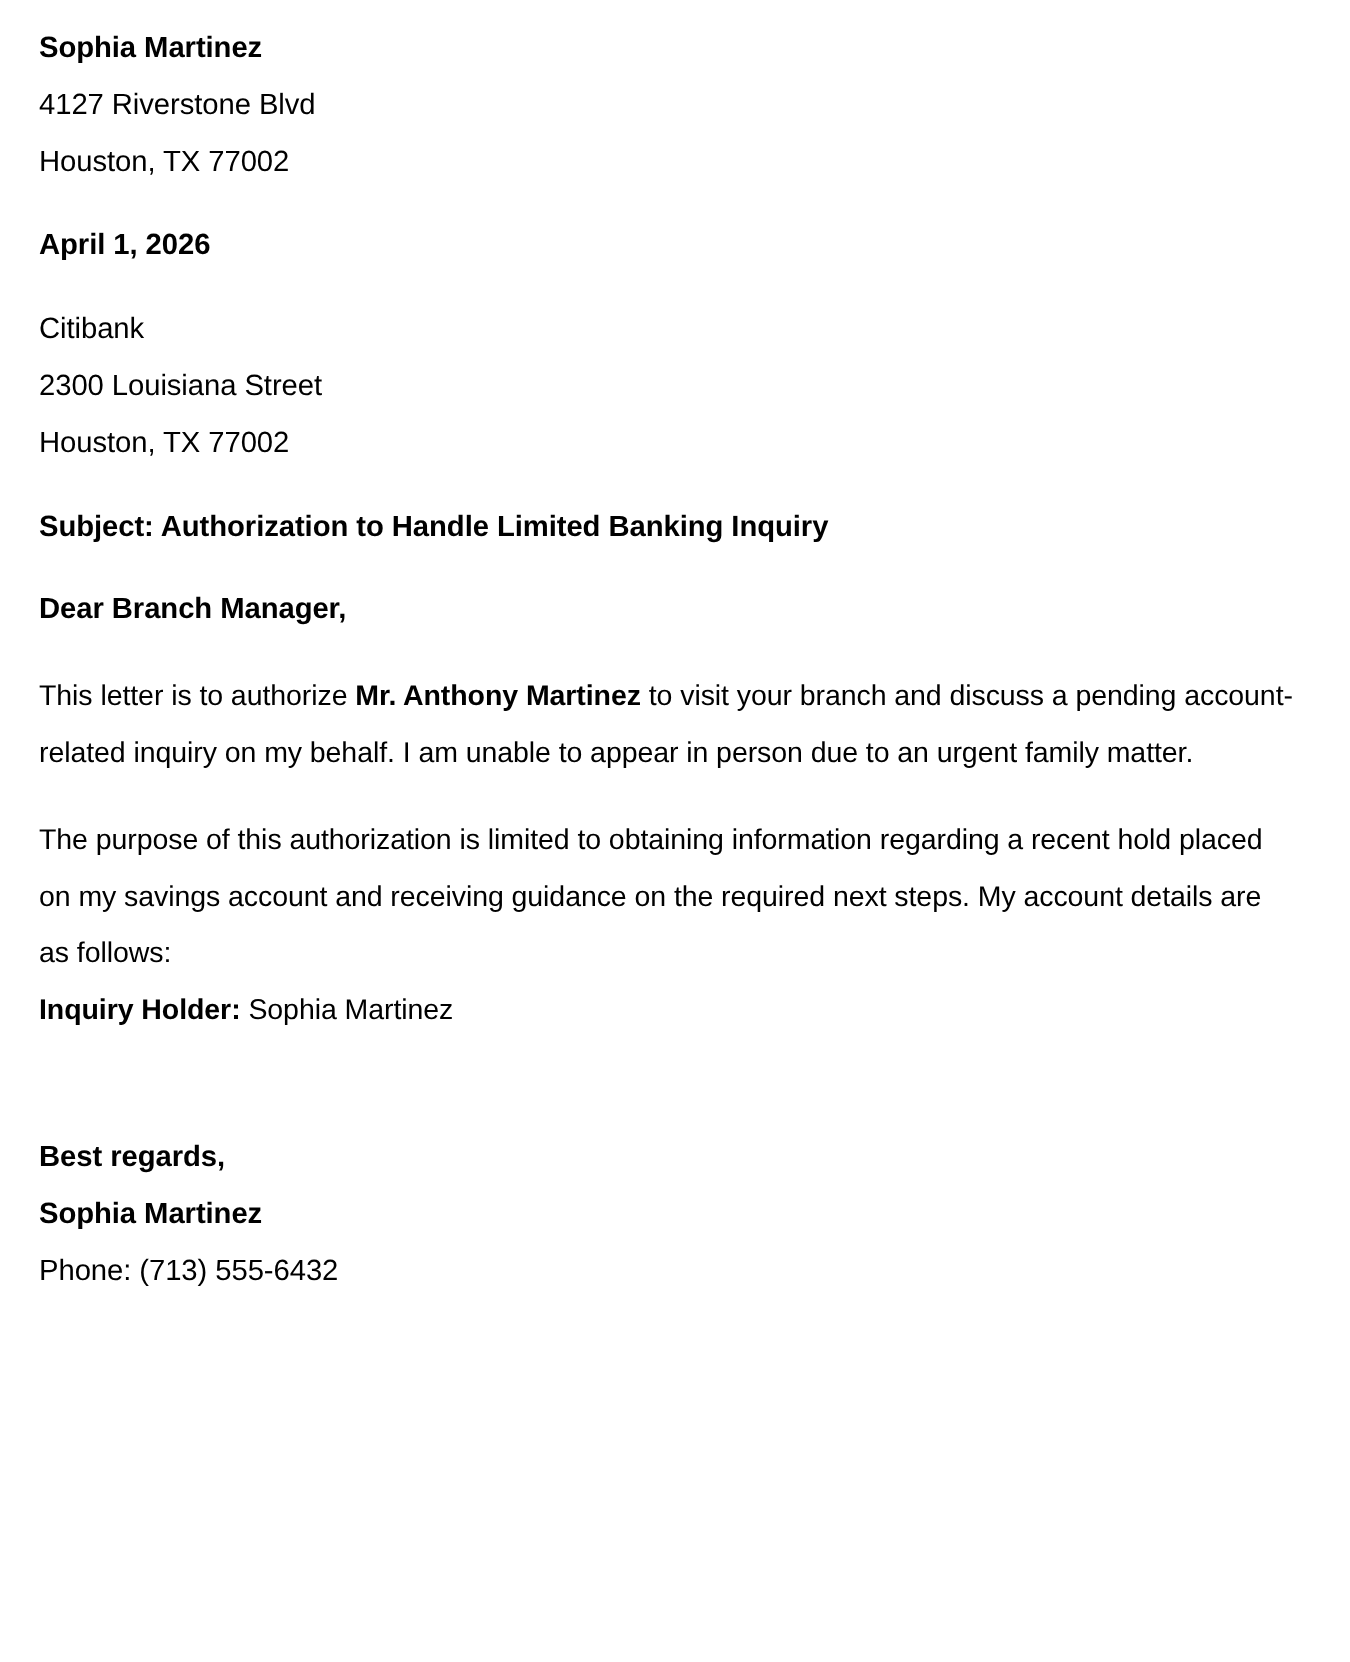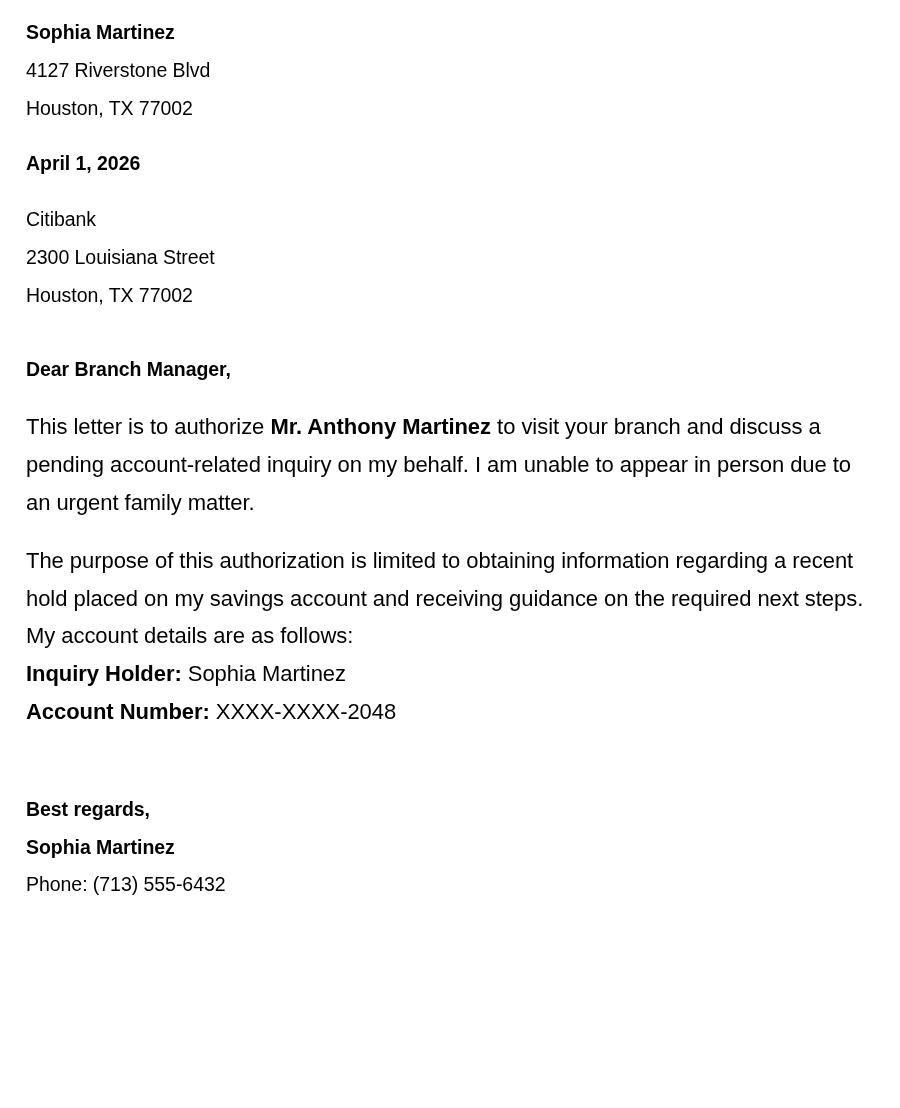--- a/index.html
+++ b/index.html
@@ -27,21 +27,21 @@
   .line {
     font-size: 19.5px;
     line-height: 37.8px;
     letter-spacing: -0.05px;
     white-space: pre-wrap;
   }
   .bold {
     font-weight: bold;
   }
   .para {
-    font-size: 22px;
+    font-size: 19px;
     line-height: 37.8px;
     letter-spacing: -0.05px;
     text-align: left;
     max-width: 840px;
   }
   .gap-sm { height: 18px; }
   .gap-md { height: 20px; }
 </style>
 </head>
 <body>
@@ -61,36 +61,36 @@
   <div class="gap-sm"></div>
 
   <div class="block">
     <div class="line">Citibank</div>
     <div class="line">2300 Louisiana Street</div>
     <div class="line">Houston, TX 77002</div>
   </div>
 
   <div class="gap-sm"></div>
 
+  <div class="line bold">Subject: Authorization to Handle Limited Banking Inquiry</div>
 
   <div class="gap-sm"></div>
 
   <div class="line bold">Dear Branch Manager,</div>
 
   <div class="gap-md"></div>
 
   <div class="para"><span>This letter is to authorize </span><span class="bold">Mr. Anthony Martinez</span><span> to visit your branch and discuss a pending account-related inquiry on my behalf. I am unable to appear in person due to an urgent family matter.</span></div>
 
   <div class="gap-md"></div>
 
   <div class="para">The purpose of this authorization is limited to obtaining information regarding a recent hold placed on my savings account and receiving guidance on the required next steps. My account details are as follows:</div>
 
   <div class="para"><span class="bold">Inquiry Holder:</span><span> Sophia Martinez</span></div>
 
-  <div class="para"><span class="bold">Account Number:</span><span> XXXX-XXXX-2048</span></div>
 
   <div class="gap-md"></div>
 
 
   <div class="gap-md"></div>
 
 
   <div class="gap-md"></div>
 
   <div class="block">

